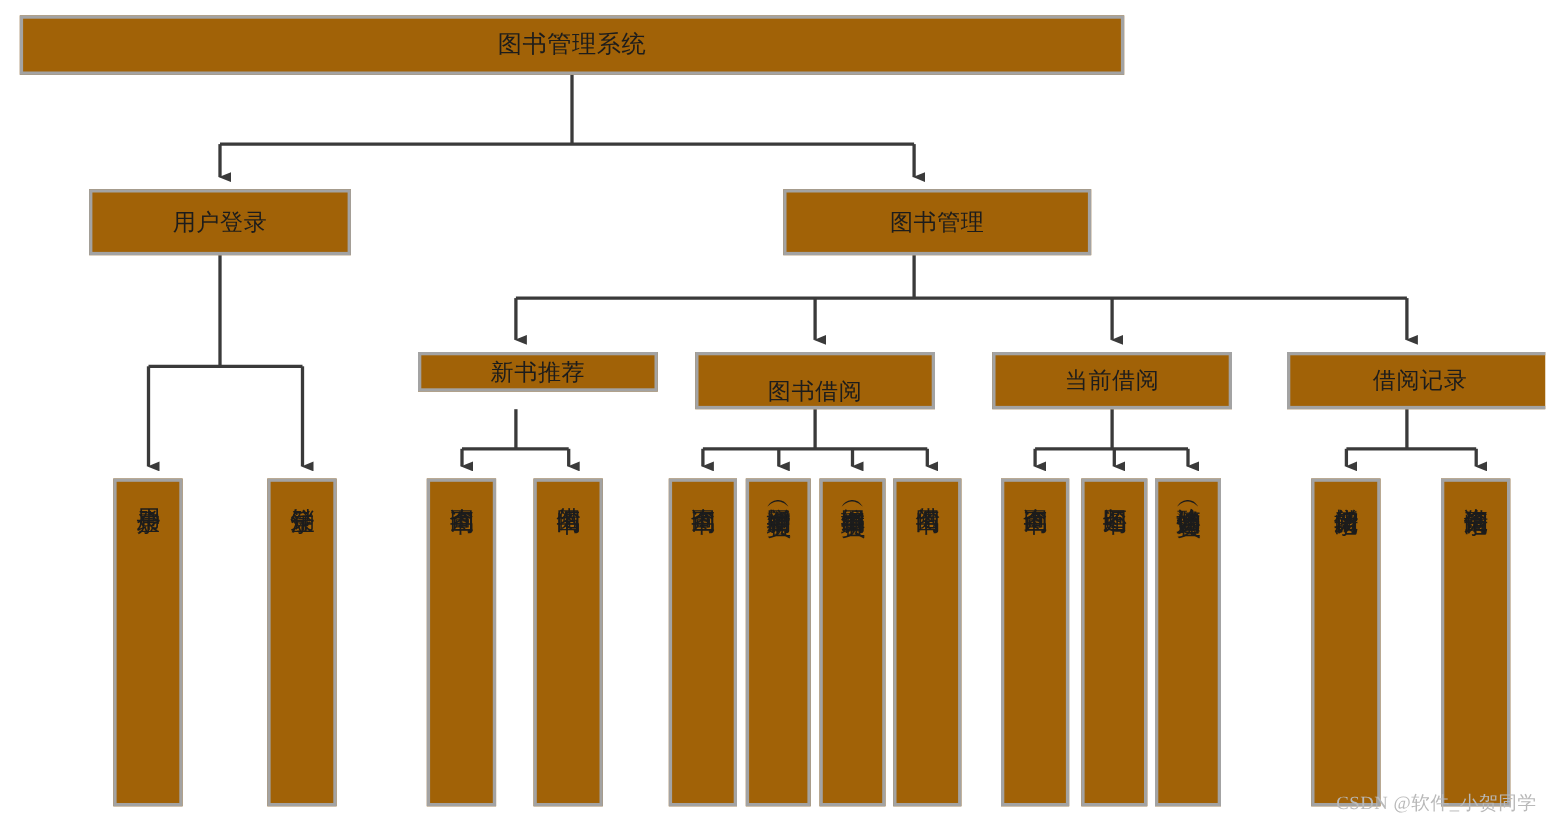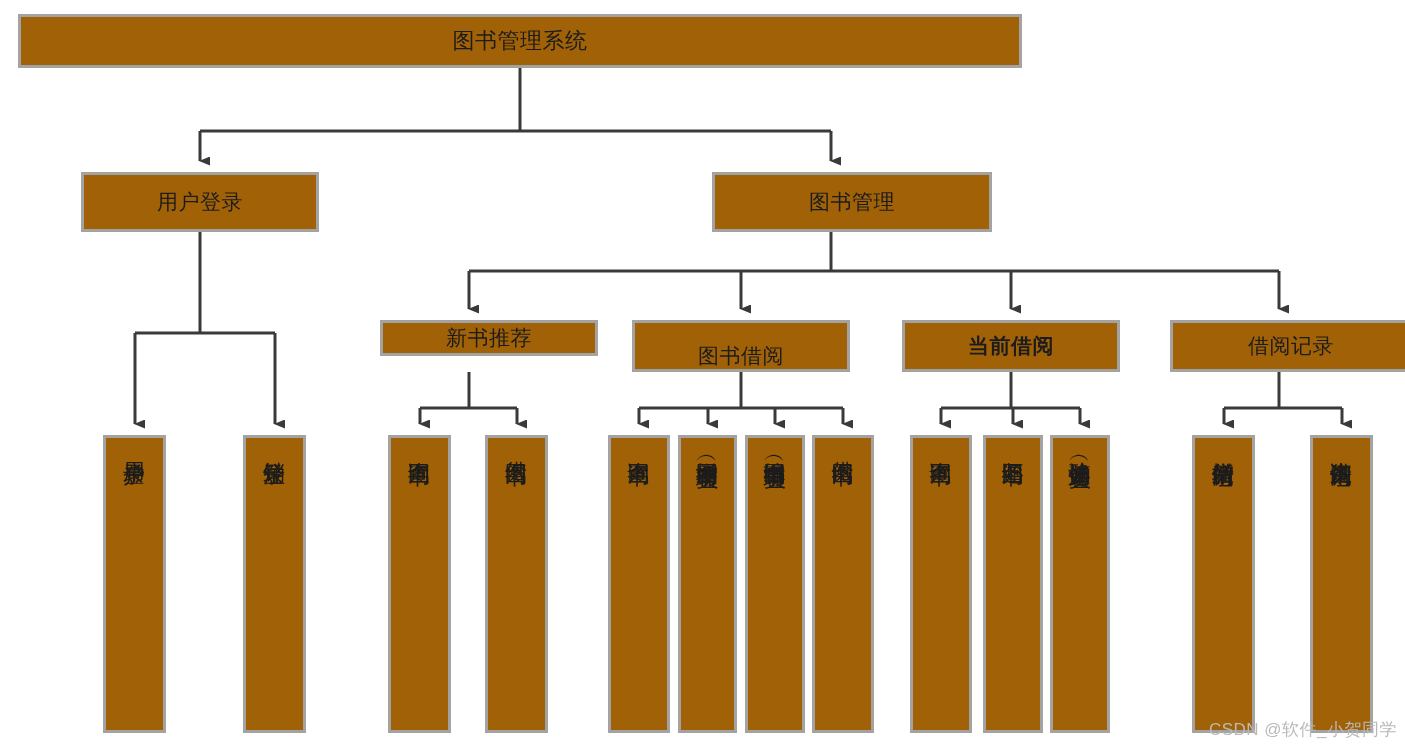--- a/index.html
+++ b/index.html
@@ -61,21 +61,21 @@
     white-space: pre-line;
   }
   .watermark {
     position: absolute;
     right: 8px;
     bottom: 6px;
     font-size: 17px;
     color: #b9b9b9;
     letter-spacing: 0.5px;
     white-space: nowrap;
-    font-family: Liberation Sans, sans-serif;
+    font-family: Liberation Serif, serif;
   }
 </style>
 </head>
 <body>
 
 <div id="canvas">
   <svg id="edges" viewBox="0 0 1405 747" xmlns="http://www.w3.org/2000/svg">
     <defs>
       <marker id="arrowhead" markerWidth="9" markerHeight="11" refX="4.5" refY="10" orient="auto" markerUnits="userSpaceOnUse">
         <path d="M0,0 L9,0 L4.5,11 Z" fill="#3a3a3a"></path>
@@ -127,21 +127,21 @@
       </div>
       <div class="node horiz" style="left: 712px; top: 172px; width: 280px; height: 60px;">
         <span class="label">图书管理</span>
       </div>
       <div class="node horiz" style="left: 360px; top: 320px; width: 218px; height: 36px; margin-left: 20px;">
         <span class="label">新书推荐</span>
       </div>
       <div class="node horiz" style="left: 632px; top: 320px; width: 218px; height: 52px; align-items: flex-end;">
         <span class="label">图书借阅</span>
       </div>
-      <div class="node horiz" style="left: 902px; top: 320px; width: 218px; height: 52px; font-weight: bold;">
+      <div class="node horiz" style="left: 902px; top: 320px; width: 218px; height: 52px;">
         <span class="label">当前借阅</span>
       </div>
       <div class="node horiz" style="left: 1170px; top: 320px; width: 242px; height: 52px; align-items: center;">
         <span class="label">借阅记录</span>
       </div>
       <div class="node vert" style="left: 103px; top: 435px; width: 63px; height: 298px;">
         <span class="label">用户登录</span>
       </div>
       <div class="node vert" style="left: 243px; top: 435px; width: 63px; height: 298px;">
         <span class="label">注销登录</span>

